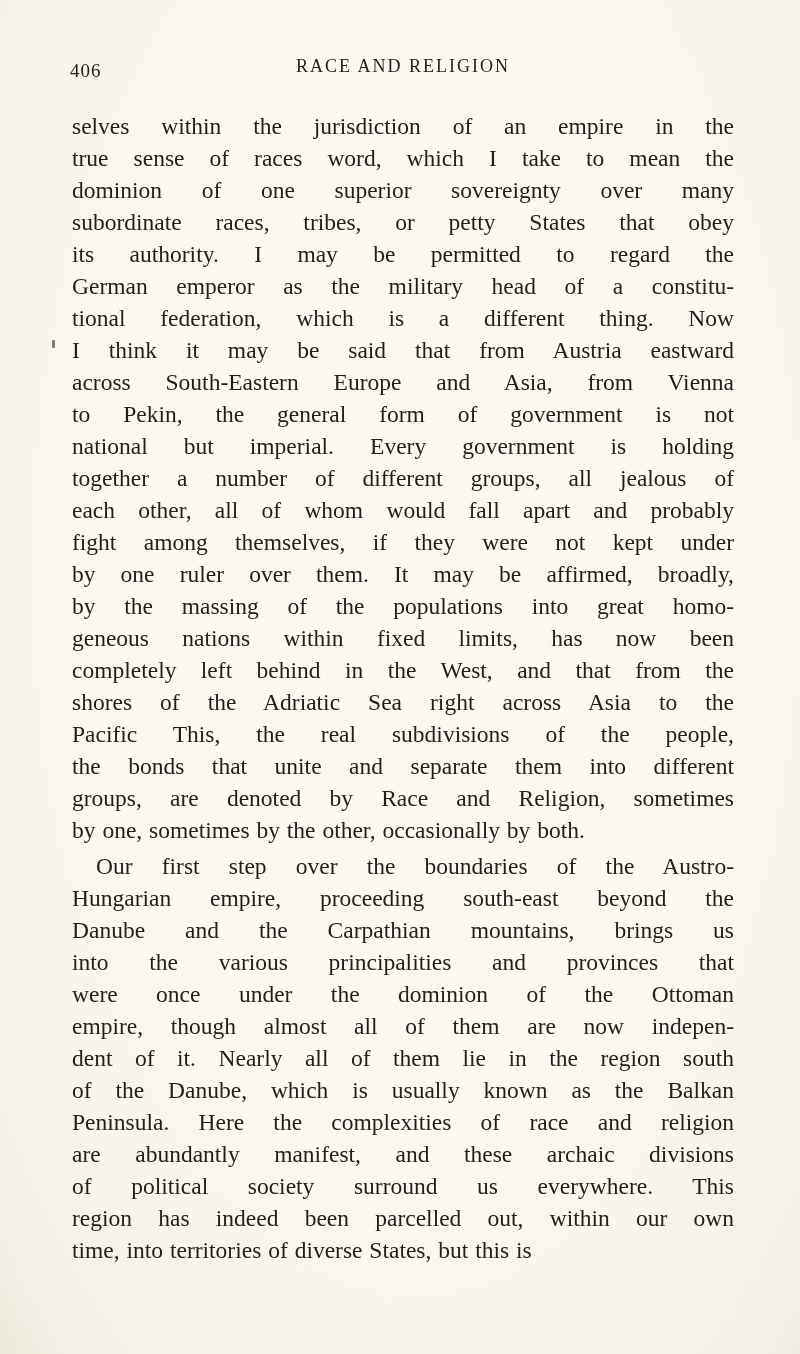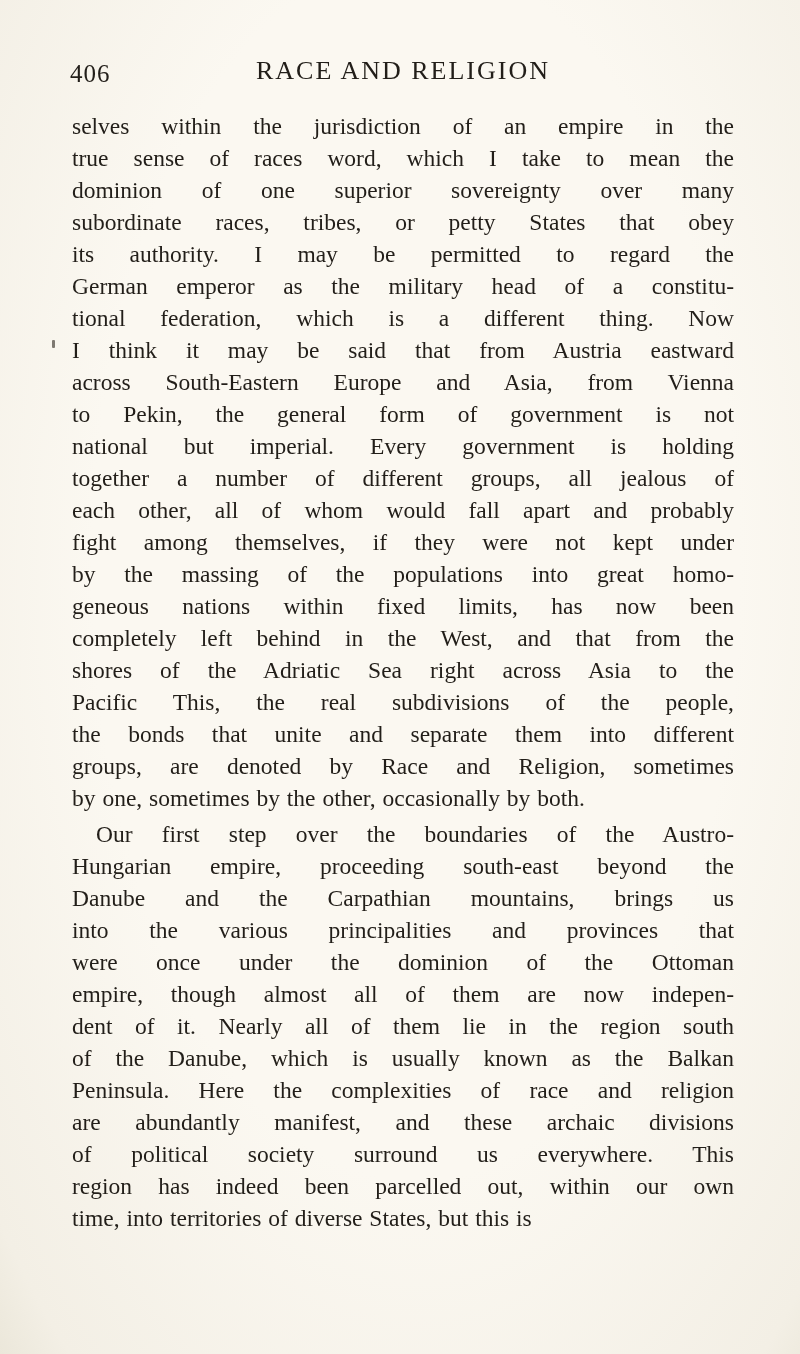--- a/index.html
+++ b/index.html
@@ -22,27 +22,27 @@
   }
   .header {
     position: relative;
     height: 40px;
     margin-bottom: 16px;
   }
   .page-number {
     position: absolute;
     left: 2px;
     top: 6px;
-    font-size: 25px;
+    font-size: 19px;
     letter-spacing: 1px;
   }
   .running-title {
     display: block;
     text-align: center;
-    font-size: 26px;
+    font-size: 18px;
     letter-spacing: 2px;
     padding-top: 2px;
   }
   .body-text {
     font-size: 23.5px;
   }
   .paragraph {
     margin: 4px;
   }
   .line {
@@ -89,20 +89,21 @@
         <div class="line">its authority.  I may be permitted to regard the</div>
         <div class="line">German emperor as the military head of a constitu-</div>
         <div class="line">tional federation, which is a different thing.  Now</div>
         <div class="line">I think it may be said that from Austria eastward</div>
         <div class="line">across South-Eastern Europe and Asia, from Vienna</div>
         <div class="line">to Pekin, the general form of government is not</div>
         <div class="line">national but imperial.  Every government is holding</div>
         <div class="line">together a number of different groups, all jealous of</div>
         <div class="line">each other, all of whom would fall apart and probably</div>
         <div class="line">fight among themselves, if they were not kept under</div>
+        <div class="line">by one ruler over them.  It may be affirmed, broadly,</div>
         <div class="line">by the massing of the populations into great homo-</div>
         <div class="line">geneous nations within fixed limits, has now been</div>
         <div class="line">completely left behind in the West, and that from the</div>
         <div class="line">shores of the Adriatic Sea right across Asia to the</div>
         <div class="line">Pacific This, the real subdivisions of the people,</div>
         <div class="line">the bonds that unite and separate them into different</div>
         <div class="line">groups, are denoted by Race and Religion, sometimes</div>
         <div class="line last">by one, sometimes by the other, occasionally by both.</div>
       </div>
       <div class="paragraph">

